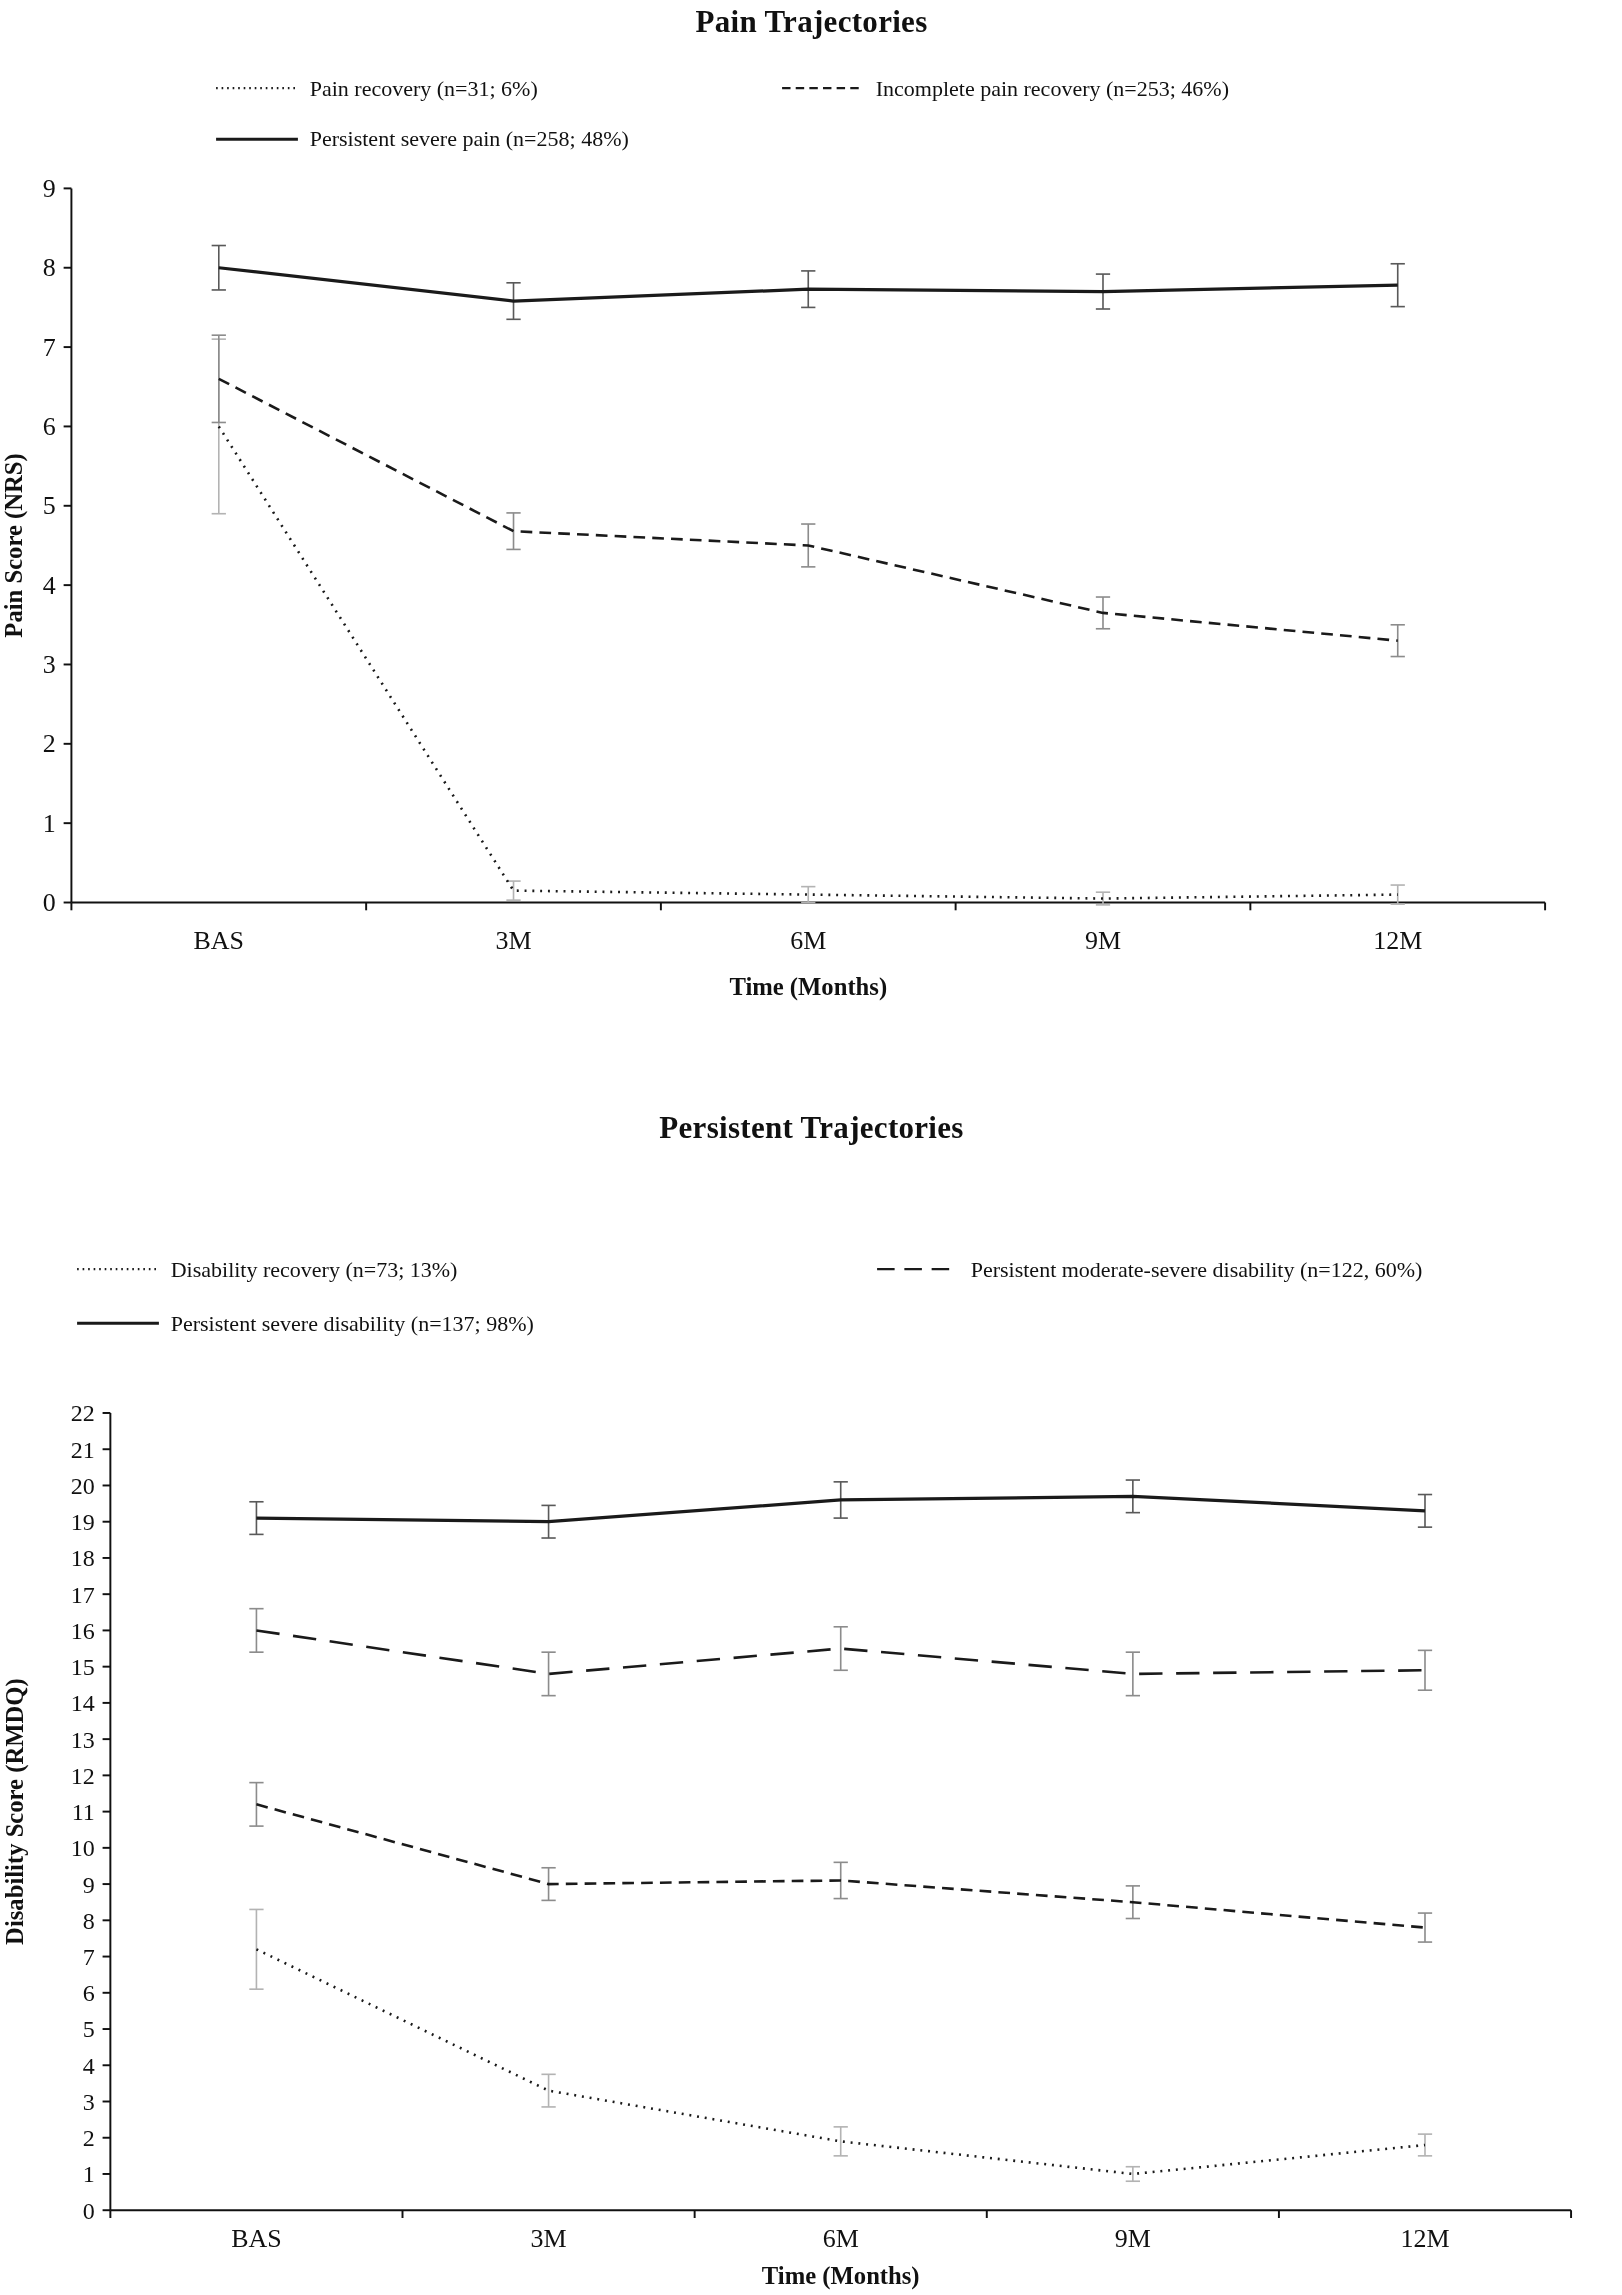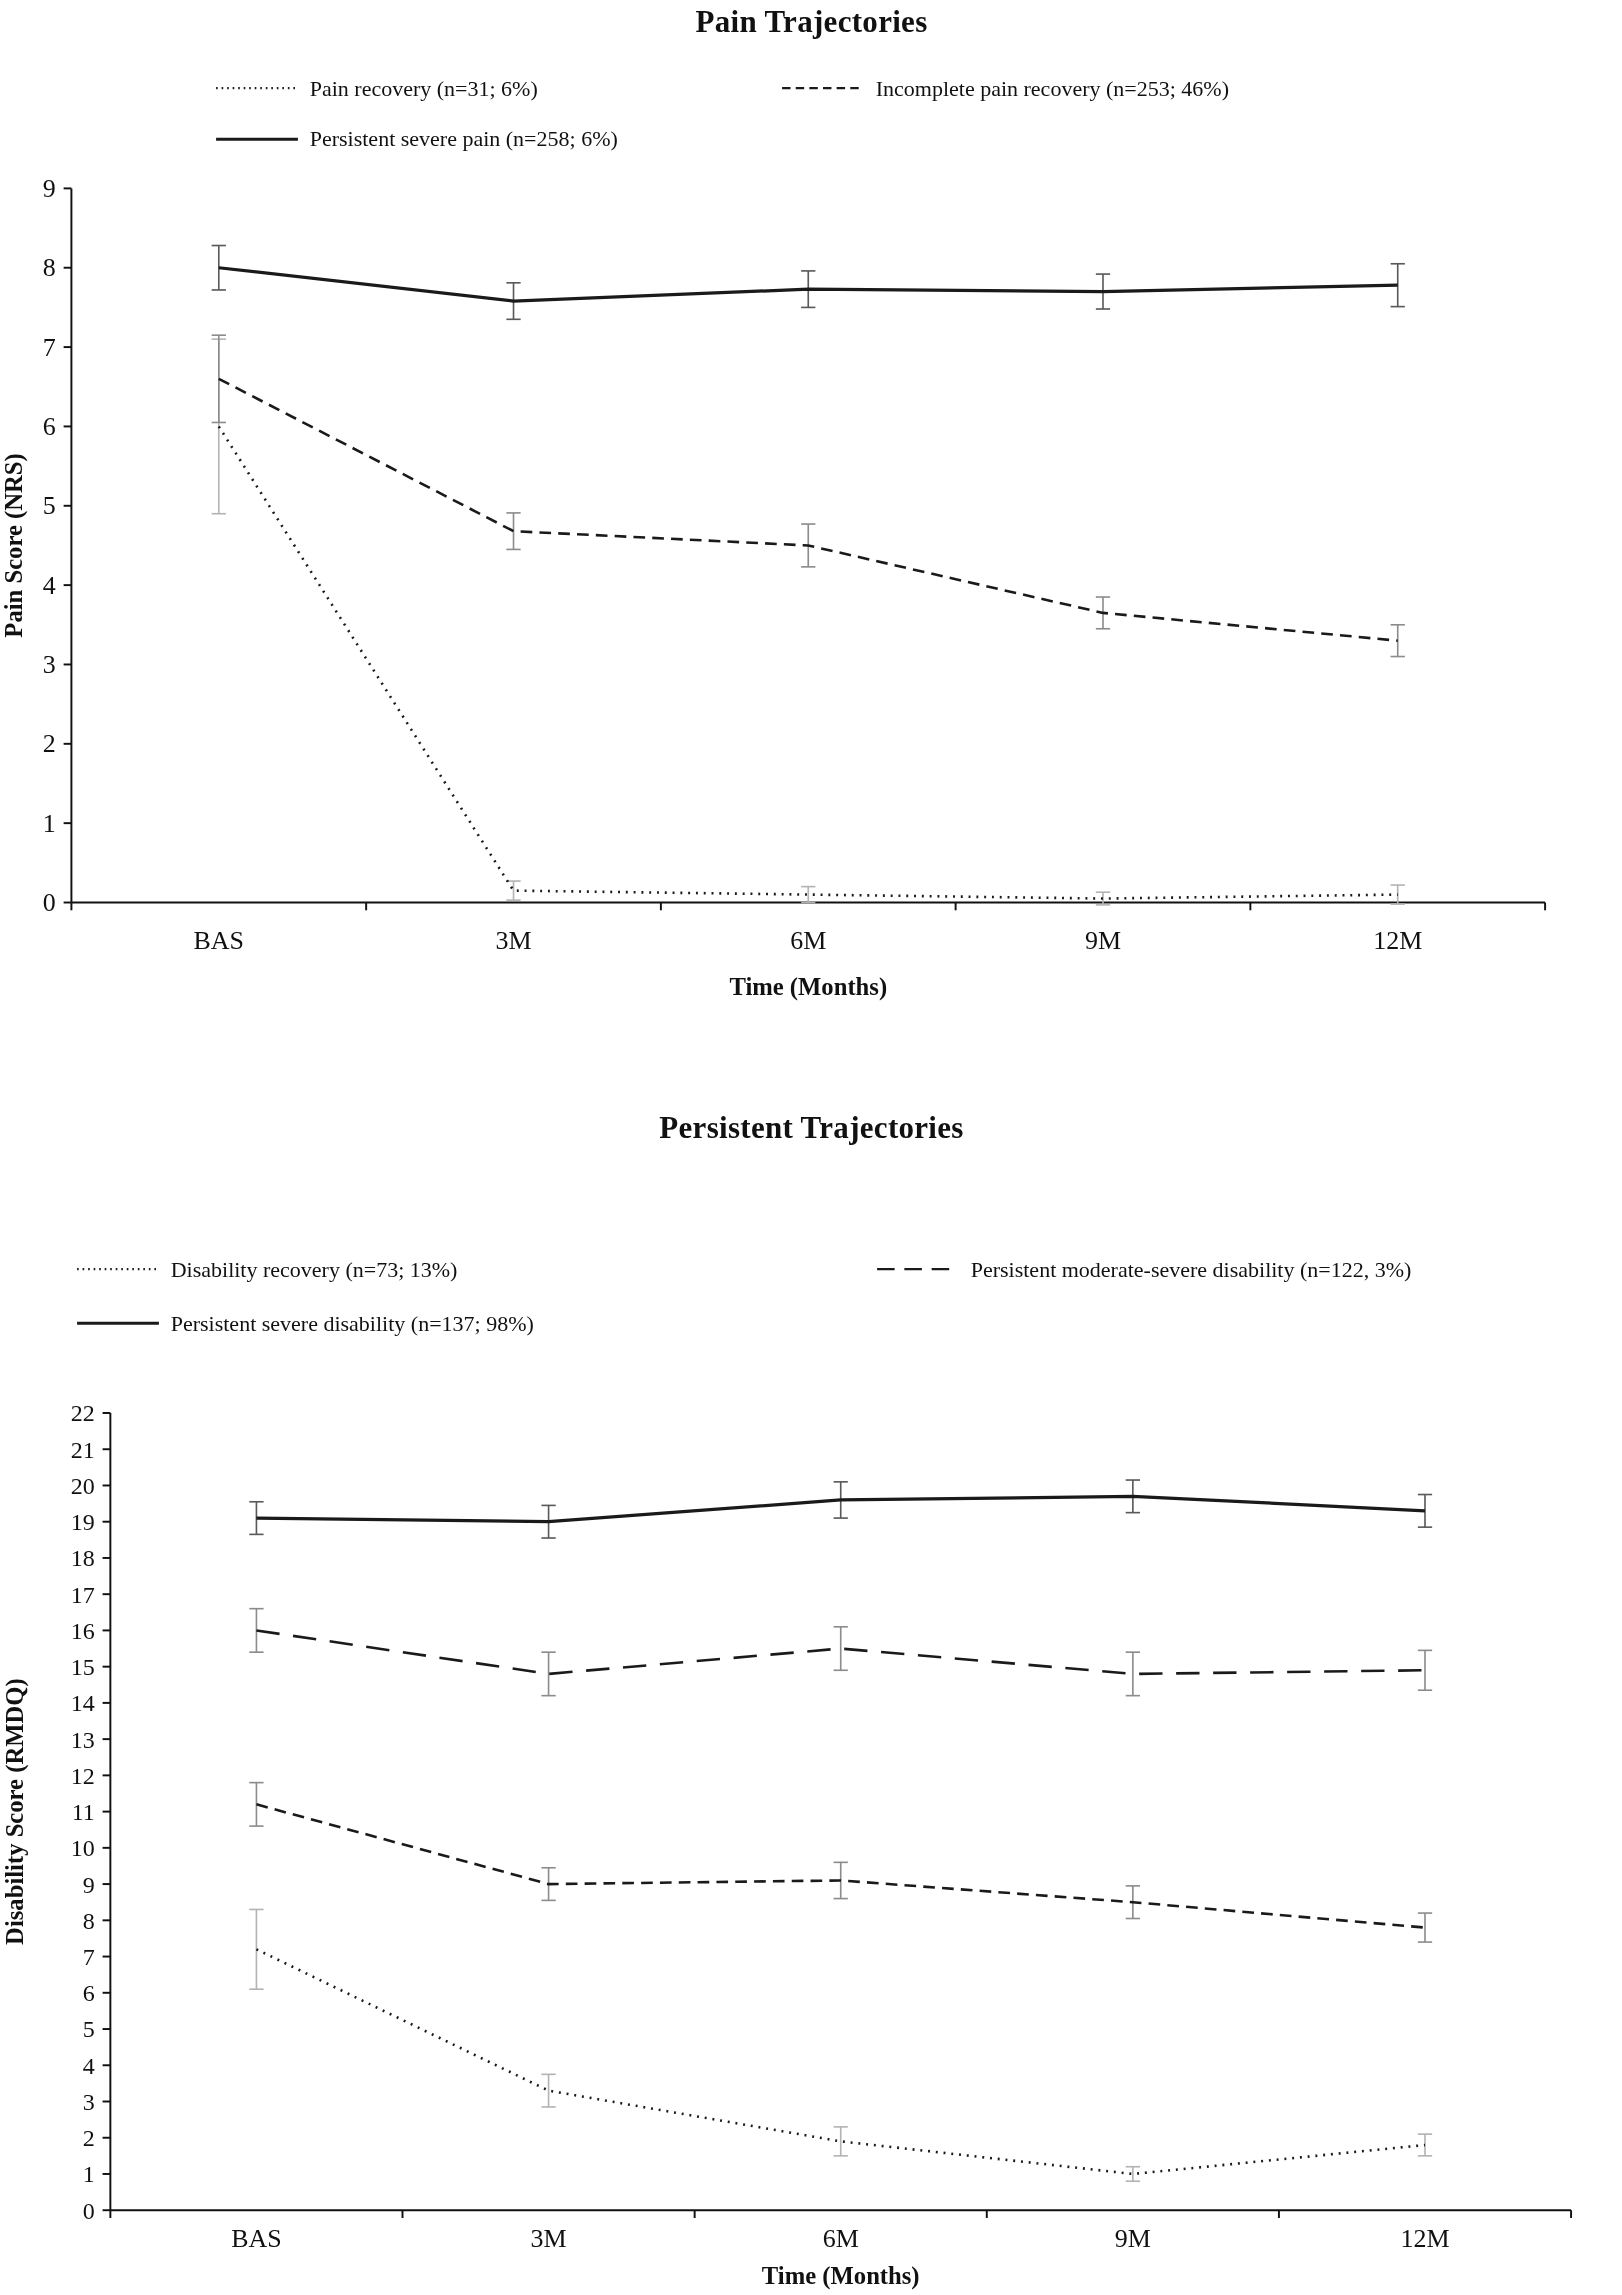--- a/index.html
+++ b/index.html
@@ -155,21 +155,21 @@
         <div class="legend-item">
           <svg width="82" height="10.4" class="legend-swatch" viewBox="0 0 126 16">
             <line x1="0" y1="8" x2="126" y2="8" stroke="#1a1a1a" stroke-width="3.5" stroke-dasharray="13 8"></line>
           </svg>
           <span class="legend-label">Incomplete pain recovery (n=253; 46%)</span>
         </div>
         <div class="legend-item">
           <svg width="82" height="10.4" class="legend-swatch" viewBox="0 0 126 16">
             <line x1="0" y1="8" x2="126" y2="8" stroke="#1a1a1a" stroke-width="4.5"></line>
           </svg>
-          <span class="legend-label">Persistent severe pain (n=258; 6%)</span>
+          <span class="legend-label">Persistent severe pain (n=258; 48%)</span>
         </div>
         <div></div>
       </div>
   </section>
 
   <section class="chart-section c2">
     <svg class="plot-svg" width="1623" height="1283" viewBox="0 0 2500 1976">
         <g>
           <line x1="170" y1="616" x2="170" y2="1844" stroke="#111" stroke-width="3"></line>
           <line x1="170" y1="1844" x2="2420" y2="1844" stroke="#111" stroke-width="3"></line>
@@ -313,21 +313,21 @@
         <div class="legend-item">
           <svg width="82" height="10.4" class="legend-swatch" viewBox="0 0 126 16">
             <line x1="0" y1="8" x2="126" y2="8" stroke="#1a1a1a" stroke-width="3.5" stroke-dasharray="2.5 6"></line>
           </svg>
           <span class="legend-label">Disability recovery (n=73; 13%)</span>
         </div>
         <div class="legend-item">
           <svg width="82" height="10.4" class="legend-swatch" viewBox="0 0 126 16">
             <line x1="0" y1="8" x2="126" y2="8" stroke="#1a1a1a" stroke-width="3.5" stroke-dasharray="27 15"></line>
           </svg>
-          <span class="legend-label">Persistent moderate-severe disability (n=122, 3%)</span>
+          <span class="legend-label">Persistent moderate-severe disability (n=122, 60%)</span>
         </div>
         <div class="legend-item">
           <svg width="82" height="10.4" class="legend-swatch" viewBox="0 0 126 16">
             <line x1="0" y1="8" x2="126" y2="8" stroke="#1a1a1a" stroke-width="4.5"></line>
           </svg>
           <span class="legend-label">Persistent severe disability (n=137; 98%)</span>
         </div>
       </div>
   </section>
 

